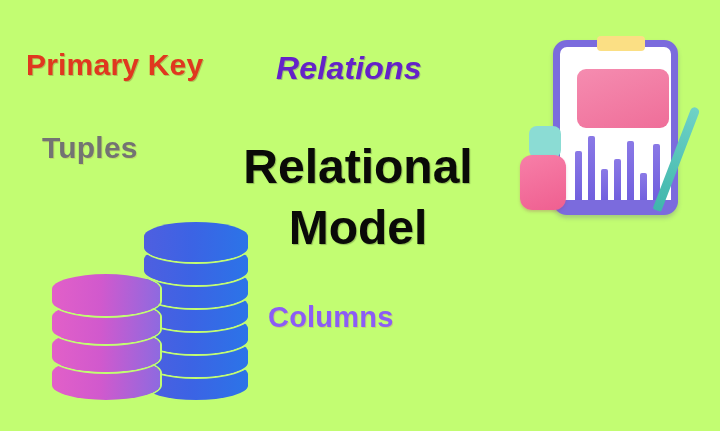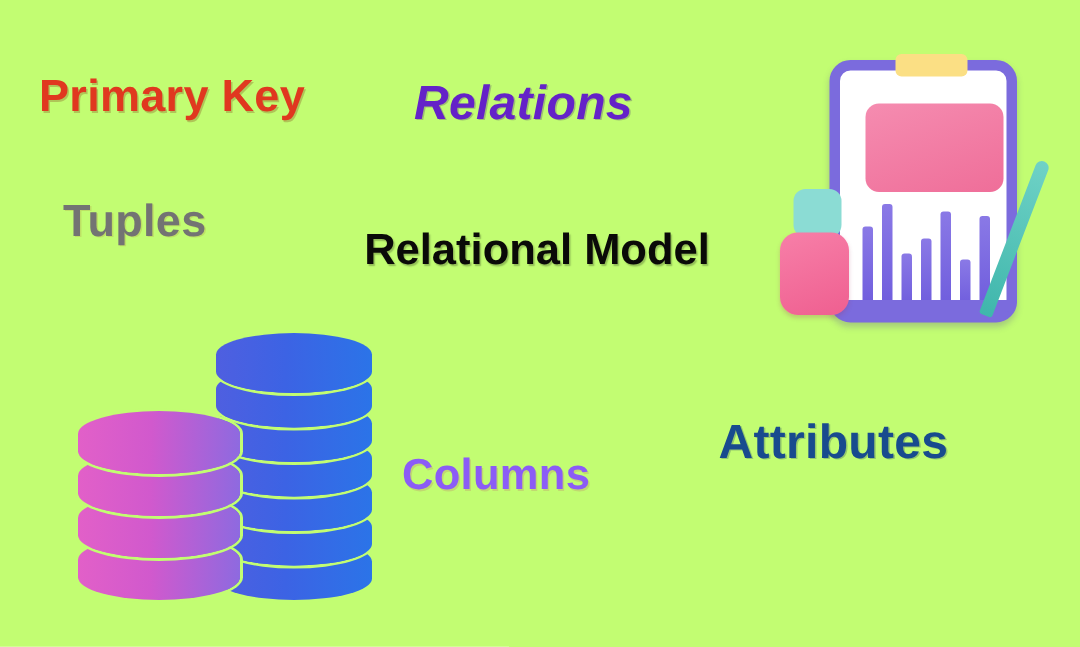--- a/index.html
+++ b/index.html
@@ -67,24 +67,23 @@
 
   
   #main-title {
     position: absolute;
     left: 188px;
     top: 136px;
     width: 340px;
     text-align: center;
     color: #0a0a08;
     font-weight: bold;
-    font-size: 29px;
+    font-size: 48px;
     line-height: 1.28;
     text-shadow: 1px 1px 1px rgba(0,0,0,0.25);
-    margin-top: 13px;
   }
   #main-title .ln { display: block; }
 
   
   #clipboard-illustration {
     position: absolute;
     left: 520px;
     top: 28px;
     width: 200px;
     height: 205px;
@@ -211,21 +210,20 @@
 <div id="poster">
 
   <div class="kw" id="kw-primary-key">Primary Key</div>
 
   <div class="kw" id="kw-tuples">Tuples</div>
 
   <div class="kw" id="kw-relations">Relations</div>
 
   <div class="kw" id="kw-columns">Columns</div>
 
-  <div class="kw" id="kw-attributes">Attributes</div>
 
   <div id="main-title">
     <span class="ln">Relational Model</span>
   </div>
 
   <div id="clipboard-illustration">
     <div id="clipboard-pen"></div>
     <div id="clipboard-board">
       <div id="clipboard-pink-card"></div>
       <div id="clipboard-chart">

